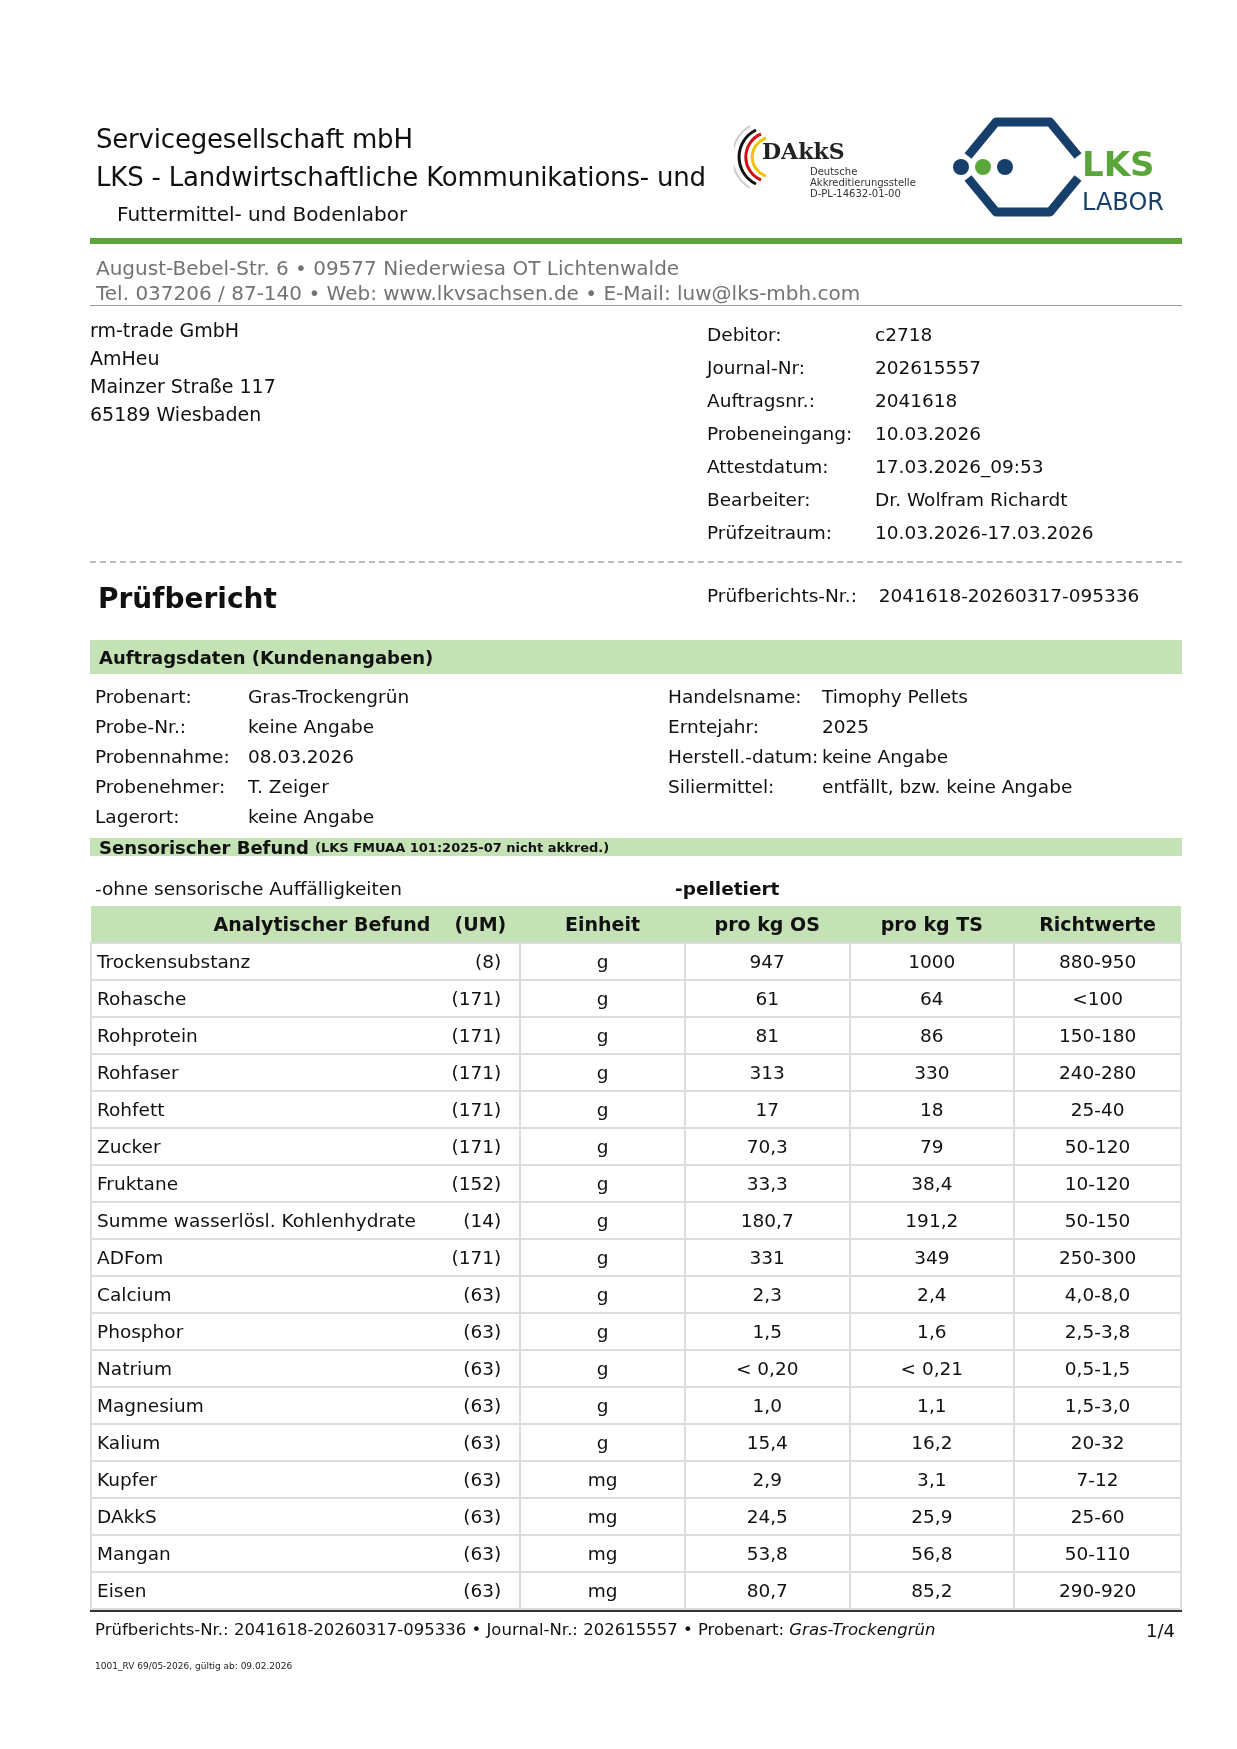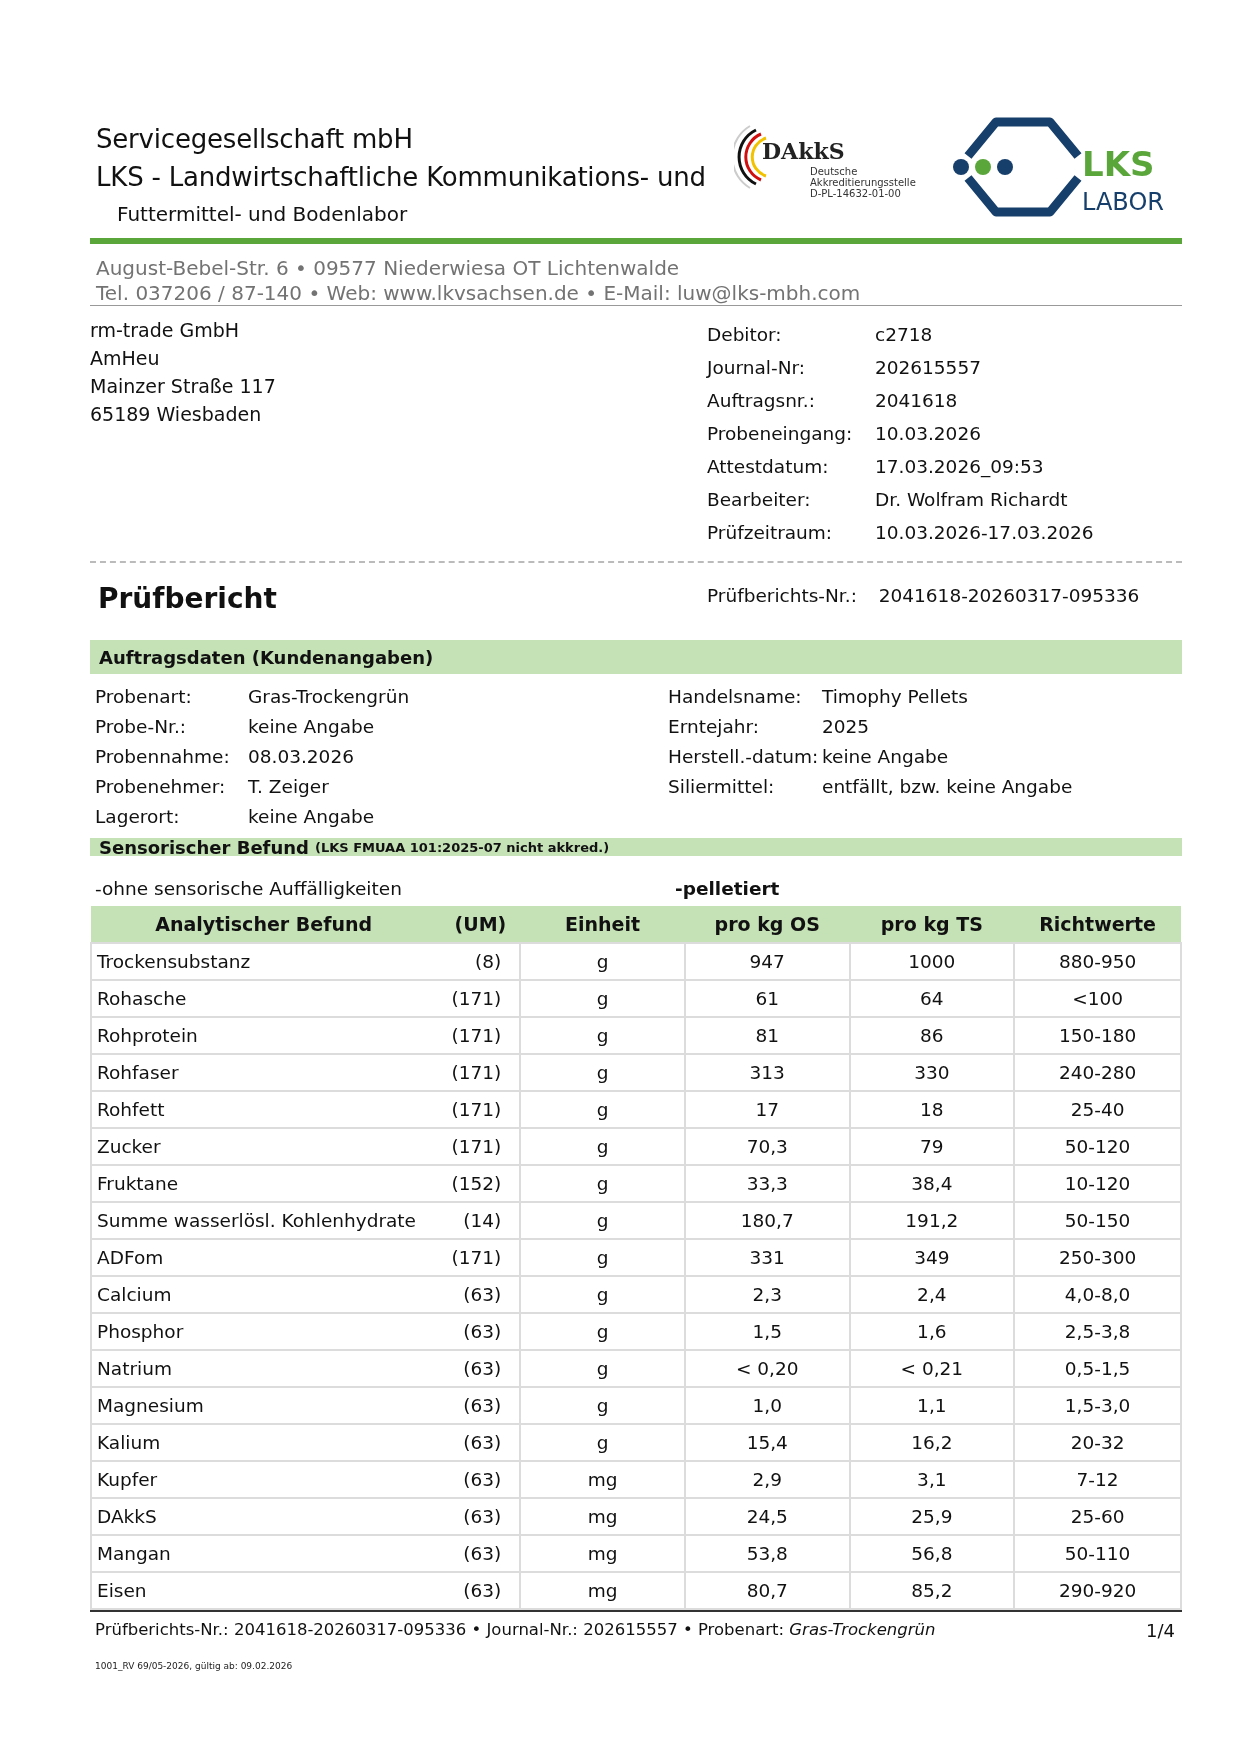--- a/index.html
+++ b/index.html
@@ -35,21 +35,21 @@
   .kv-left .kv-label { width:153px; }
   .kv-right .kv-label { width:154px; }
 
   .sens-text { top:878px; font-size:18.5px; }
 
   table.res { position:absolute; left:90px; top:906px; width:1092px; border-collapse:collapse; font-size:18.5px; }
   table.res th { background:#c5e2b6; font-weight:bold; height:36px; font-size:19px; padding:0; }
   table.res td { height:35px; border:2px solid #dcdcdc; padding:0; text-align:center; }
   table.res td.name { text-align:left; padding-left:5px; border-right:none; }
   table.res td.um { text-align:right; padding-right:18px; border-left:none; }
-  table.res th.name { text-align:center; padding-left:6px; }
+  table.res th.name { text-align:right; padding-left:6px; }
   table.res th.um { text-align:right; padding-right:14px; }
 
   .foot-rule { left:90px; top:1610px; width:1092px; height:2px; background:#333; }
   .foot { left:95px; top:1620px; font-size:16.5px; }
   .foot .it { font-style:italic; }
   .page-no { left:1146px; top:1620px; font-size:18px; }
   .tiny { left:95px; top:1661px; font-size:9px; color:#222; }
 </style>
 </head>
 <body>

